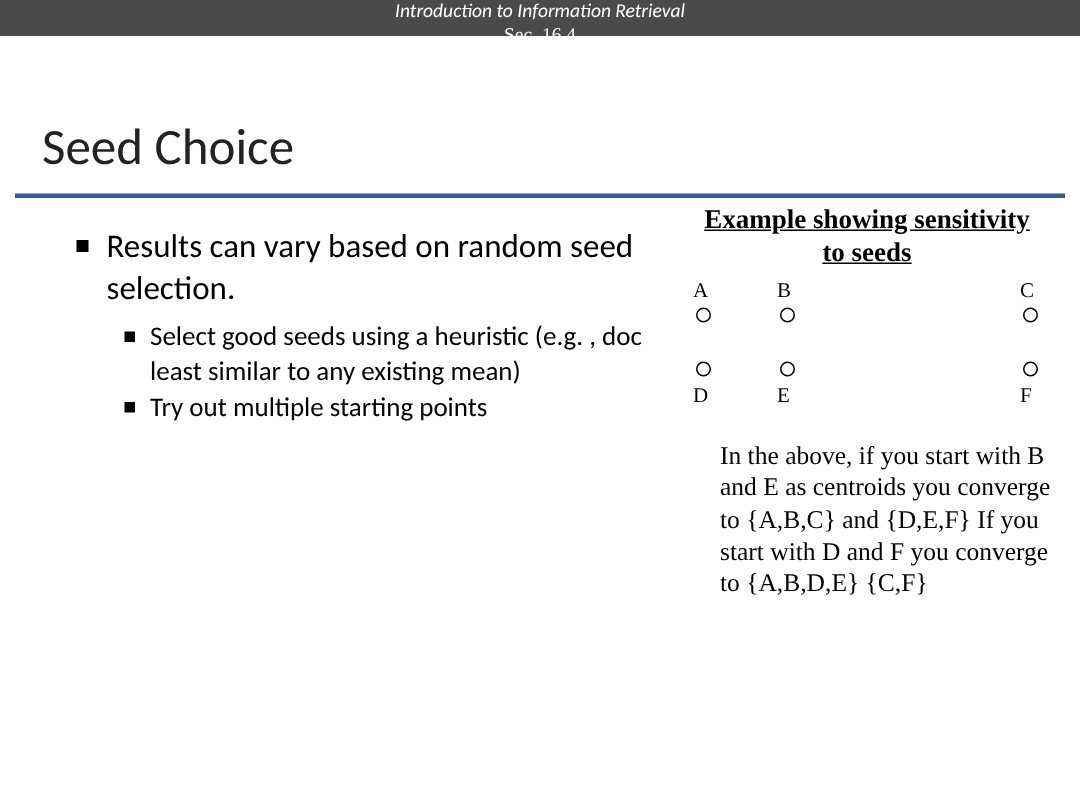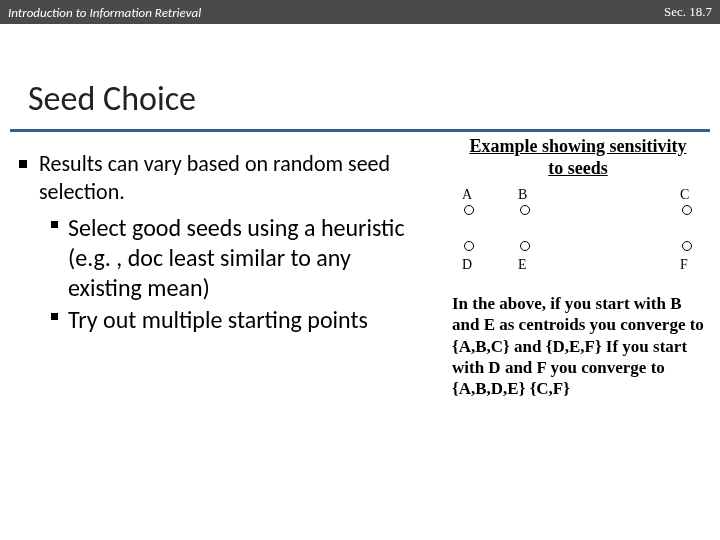--- a/index.html
+++ b/index.html
@@ -14,38 +14,39 @@
   .header {
     width: 100%;
     height: 24px;
     background: #4a4a4a;
     display: flex;
     justify-content: space-between;
     align-items: center;
     padding: 0 8px;
     color: #fff;
     font-size: 13px;
+    flex-direction: column;
   }
   .header-left { font-style: italic; }
   .header-right { font-family: Georgia, serif; }
   .title {
     font-size: 34px;
     color: #222;
     padding: 22px 0 10px 28px;
     font-weight: 400;
     margin-top: 32px;
   }
   .title-underline {
     height: 3px;
     background: #385d8a;
     margin: 0 10px 0 10px;
   }
   .content {
     position: relative;
-    padding: 18px 10px 0 19px;
+    padding: 18px 10px 0 51px;
   }
   .main-list {
     width: 390px;
   }
   .bullet-item {
     display: flex;
     align-items: flex-start;
     margin-bottom: 2px;
   }
   .square {
@@ -68,21 +69,21 @@
     font-size: 22px;
     line-height: 1.25;
     color: #000;
   }
   .sub-list {
     margin-left: 32px;
     margin-top: 8px;
     width: 370px;
   }
   .sub-text {
-    font-size: 24px;
+    font-size: 18px;
     line-height: 1.25;
     color: #000;
   }
   .right-col {
     position: absolute;
     top: 0;
     right: 12px;
     width: 260px;
   }
   .example-title {
@@ -108,31 +109,32 @@
   .pt-circle {
     position: absolute;
     width: 10px;
     height: 10px;
     border: 1.5px solid #000;
     border-radius: 50%;
   }
   .explain {
     font-family: "Times New Roman", serif;
     font-size: 17px;
-    font-weight: bold;
+    font-weight: normal;
     line-height: 1.25;
     padding: 6px 4px 0 4px;
+    margin-left: 28px;
   }
 </style>
 </head>
 <body>
 
 <div class="header">
   <span class="header-left">Introduction to Information Retrieval</span>
-  <span class="header-right">Sec. 18.7</span>
+  <span class="header-right">Sec. 16.4</span>
 </div>
 
 <h1 class="title">Seed Choice</h1>
 <div class="title-underline"></div>
 
 <div class="content">
 
   <div class="main-list">
     <div class="bullet-item">
       <div class="square"></div>

